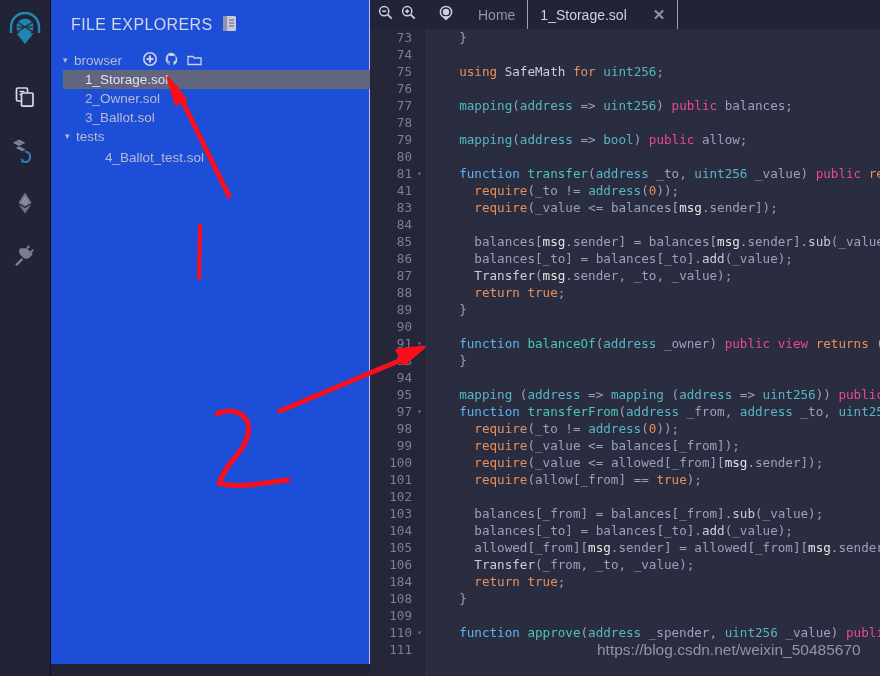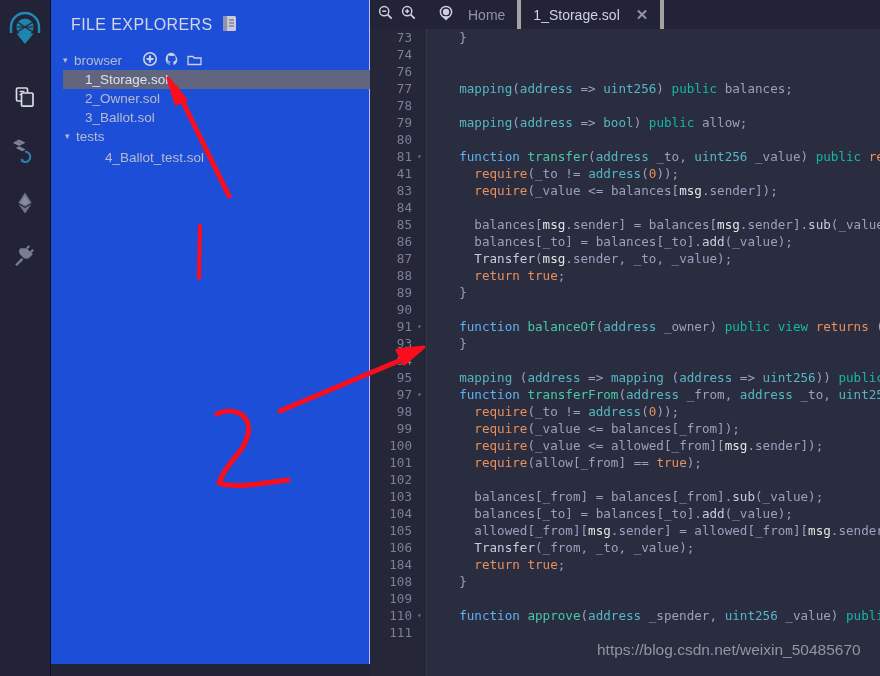--- a/index.html
+++ b/index.html
@@ -81,24 +81,24 @@
   .tabbar {
     height: 29px; flex: 0 0 29px;
     background: #222336;
     display: flex; align-items: stretch;
   }
   .tab-zoom-group {
     display: flex; align-items: center; gap: 8px;
     padding: 0 10px 0 8px;
   }
   .tab {
-    display: flex; align-items: center; gap: 14px;
+    display: flex; align-items: center; gap: 24px;
     padding: 0 12px;
     font-size: 14px; color: #8f93ab;
-    border-right: 4px solid #a3a3a3;
+    border-right: 1px solid #a3a3a3;
     cursor: pointer; white-space: nowrap; justify-content: center;
   }
   .tab.active { color: #cfd2e2; }
   .tab-close {
     color: #8f93ab; font-size: 15px; font-weight: bold;
     margin-left: 2px; cursor: pointer;
   }
 
   .code-area {
     flex: 1 1 auto; position: relative;
@@ -126,21 +126,21 @@
   .ln-fold {
     width: 15px; flex: 0 0 15px; text-align: center;
     color: #6f7390; font-size: 8px;
   }
   .ln-code {
     padding-left: 17px; color: #c9ccdb;
     font-family: "DejaVu Sans Mono", monospace;
     white-space: pre; overflow: hidden;
   }
   
-  .k  { color: #14b8a6; }   
+  .k  { color: #ec4899; }   
   .kw { color: #e8905c; }   
   .ty { color: #56b6c2; }   
   .fn { color: #5eb3f0; }   
   .nm { color: #49c9a5; }   
   .pn { color: #c9ccdb; }   
   .id { color: #9aa0bd; }   
   .nu { color: #e8905c; }   
   .pu { color: #9aa0bd; }  
   .mb { color: #e5e5e5; }   
 
@@ -311,20 +311,21 @@
         <span>1_Storage.sol</span>
         <span class="tab-close">✕</span>
       </div>
     </div>
 
     <div class="code-area">
       <div class="gutter"></div>
       <div class="lines" id="lines">
           <div class="ln"><span class="ln-num">73</span><span class="ln-fold"></span><span class="ln-code">  <span class="pu">}</span></span></div>
           <div class="ln"><span class="ln-num">74</span><span class="ln-fold"></span><span class="ln-code"></span></div>
+          <div class="ln"><span class="ln-num">75</span><span class="ln-fold"></span><span class="ln-code">  <span class="kw">using</span> <span class="pn">SafeMath</span> <span class="kw">for</span> <span class="ty">uint256</span><span class="pu">;</span></span></div>
           <div class="ln"><span class="ln-num">76</span><span class="ln-fold"></span><span class="ln-code"></span></div>
           <div class="ln"><span class="ln-num">77</span><span class="ln-fold"></span><span class="ln-code">  <span class="ty">mapping</span><span class="pu">(</span><span class="ty">address</span> <span class="pu">=&gt;</span> <span class="ty">uint256</span><span class="pu">)</span> <span class="k">public</span> <span class="id">balances</span><span class="pu">;</span></span></div>
           <div class="ln"><span class="ln-num">78</span><span class="ln-fold"></span><span class="ln-code"></span></div>
           <div class="ln"><span class="ln-num">79</span><span class="ln-fold"></span><span class="ln-code">  <span class="ty">mapping</span><span class="pu">(</span><span class="ty">address</span> <span class="pu">=&gt;</span> <span class="ty">bool</span><span class="pu">)</span> <span class="k">public</span> <span class="id">allow</span><span class="pu">;</span></span></div>
           <div class="ln"><span class="ln-num">80</span><span class="ln-fold"></span><span class="ln-code"></span></div>
           <div class="ln"><span class="ln-num">81</span><span class="ln-fold">▾</span><span class="ln-code">  <span class="fn">function</span> <span class="nm">transfer</span><span class="pu">(</span><span class="ty">address</span> <span class="id">_to</span><span class="pu">,</span> <span class="ty">uint256</span> <span class="id">_value</span><span class="pu">)</span> <span class="k">public</span> <span class="kw">returns</span></span></div>
           <div class="ln"><span class="ln-num">41</span><span class="ln-fold"></span><span class="ln-code">    <span class="kw">require</span><span class="pu">(</span><span class="id">_to</span> <span class="pu">!=</span> <span class="ty">address</span><span class="pu">(</span><span class="nu">0</span><span class="pu">));</span></span></div>
           <div class="ln"><span class="ln-num">83</span><span class="ln-fold"></span><span class="ln-code">    <span class="kw">require</span><span class="pu">(</span><span class="id">_value</span> <span class="pu">&lt;=</span> <span class="id">balances</span><span class="pu">[</span><span class="mb">msg</span><span class="pu">.</span><span class="id">sender</span><span class="pu">]);</span></span></div>
           <div class="ln"><span class="ln-num">84</span><span class="ln-fold"></span><span class="ln-code"></span></div>
           <div class="ln"><span class="ln-num">85</span><span class="ln-fold"></span><span class="ln-code">    <span class="id">balances</span><span class="pu">[</span><span class="mb">msg</span><span class="pu">.</span><span class="id">sender</span><span class="pu">]</span> <span class="pu">=</span> <span class="id">balances</span><span class="pu">[</span><span class="mb">msg</span><span class="pu">.</span><span class="id">sender</span><span class="pu">].</span><span class="pn">sub</span><span class="pu">(</span><span class="id">_value</span></span></div>

